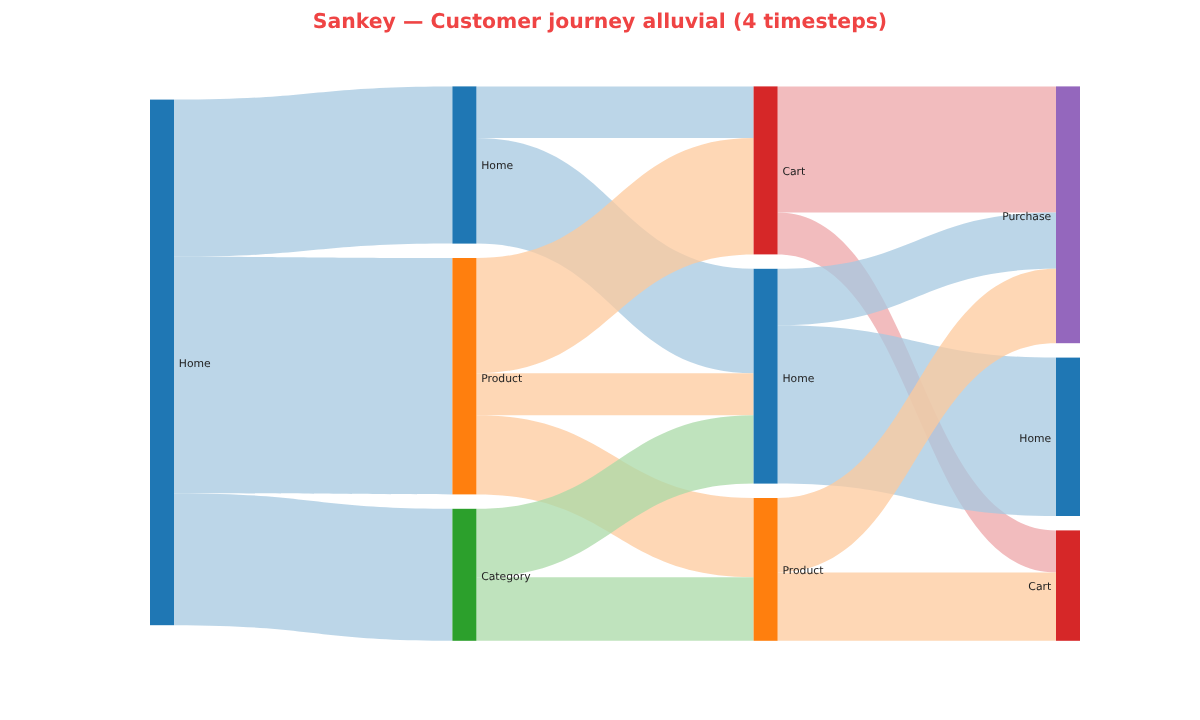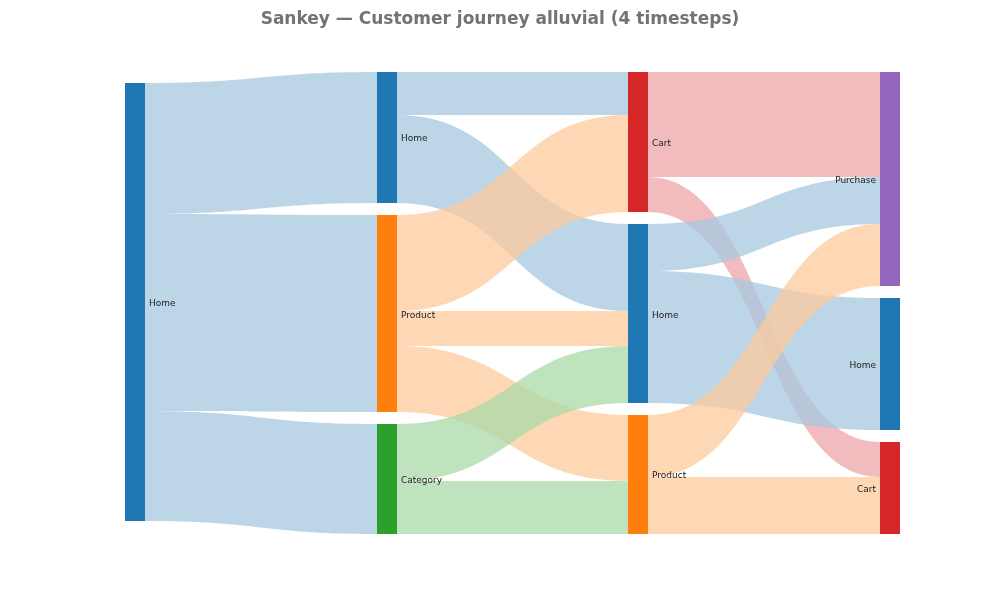--- a/index.html
+++ b/index.html
@@ -1,17 +1,17 @@
 <!DOCTYPE html>
 <html><head>
 <meta charset="utf-8">
 <style>
   html, body { margin: 0; padding: 0; background: #ffffff; }
   body { width: 1000px; height: 600px; position: relative; overflow: hidden; font-family: "DejaVu Sans", sans-serif; }
-  .title { position: absolute; top: 8px; left: 0; width: 1000px; text-align: center; font-size: 17px; font-weight: bold; color: #737373; }
+  .title { position: absolute; top: 8px; left: 0; width: 1000px; text-align: center; font-size: 17px; font-weight: bold; color: #ef4444; }
   svg { position: absolute; left: 0; top: 0; }
   .lbl { font-family: "DejaVu Sans", sans-serif; font-size: 9px; fill: #222; }
 </style>
 </head>
 <body>
 
 <div class="title">Sankey — Customer journey alluvial (4 timesteps)</div>
 
 <svg id="sankey" width="1000" height="600" viewBox="0 0 1000 600">
   <g id="links">

